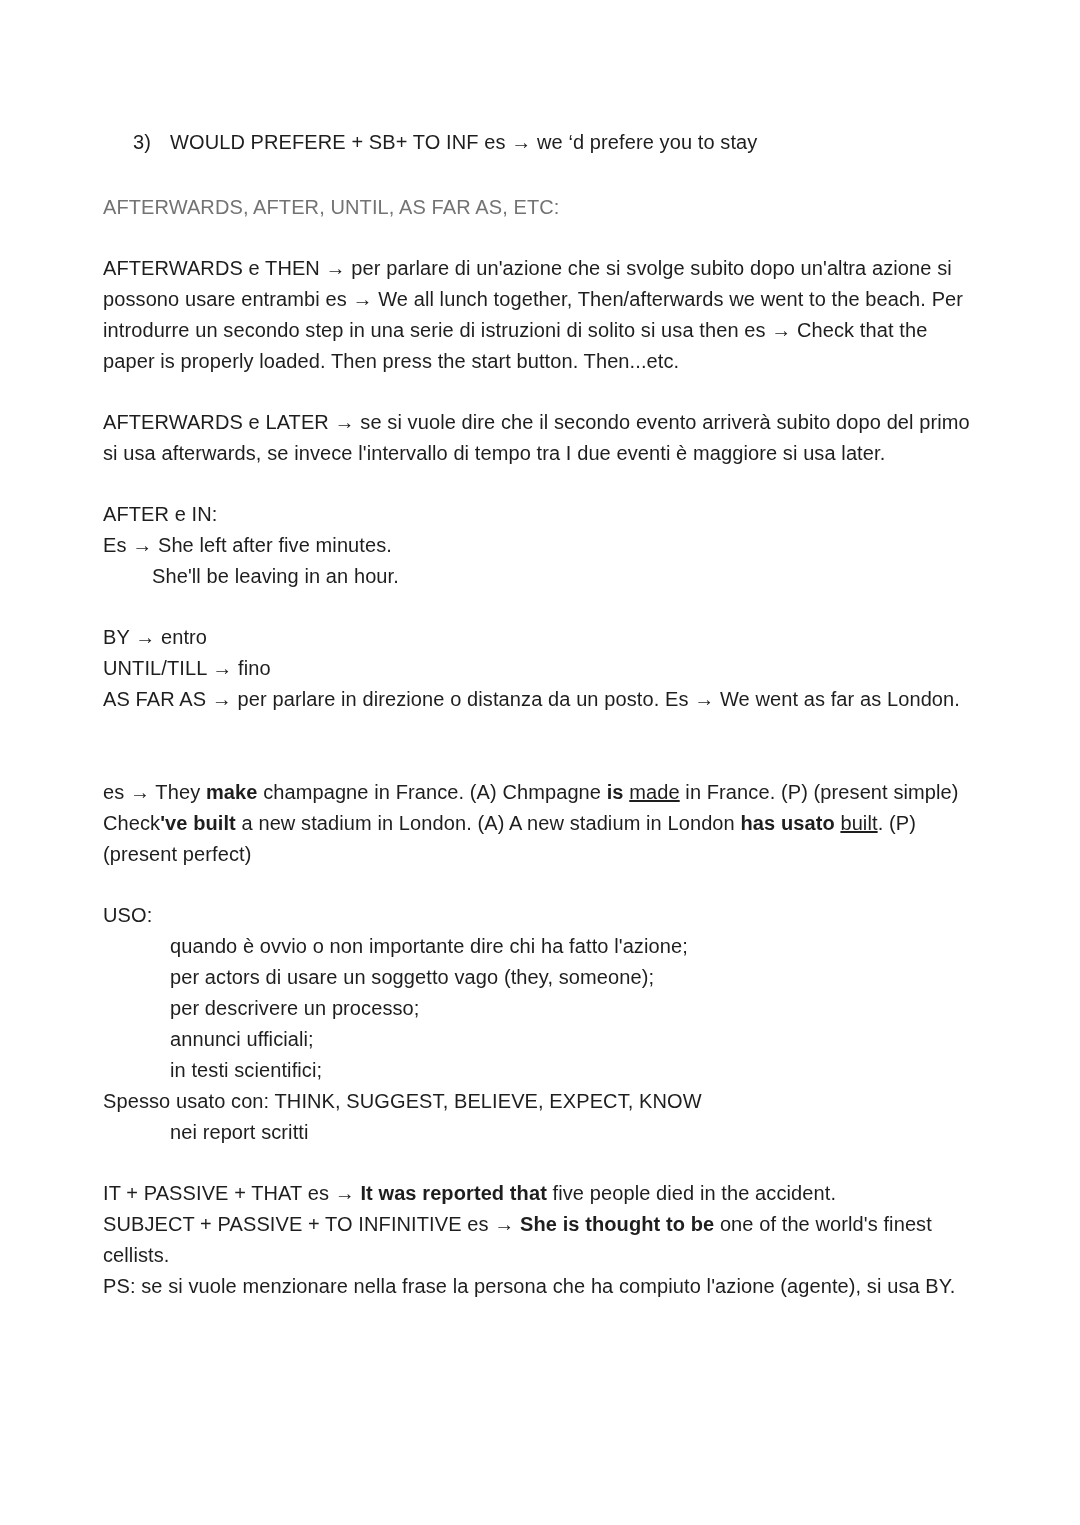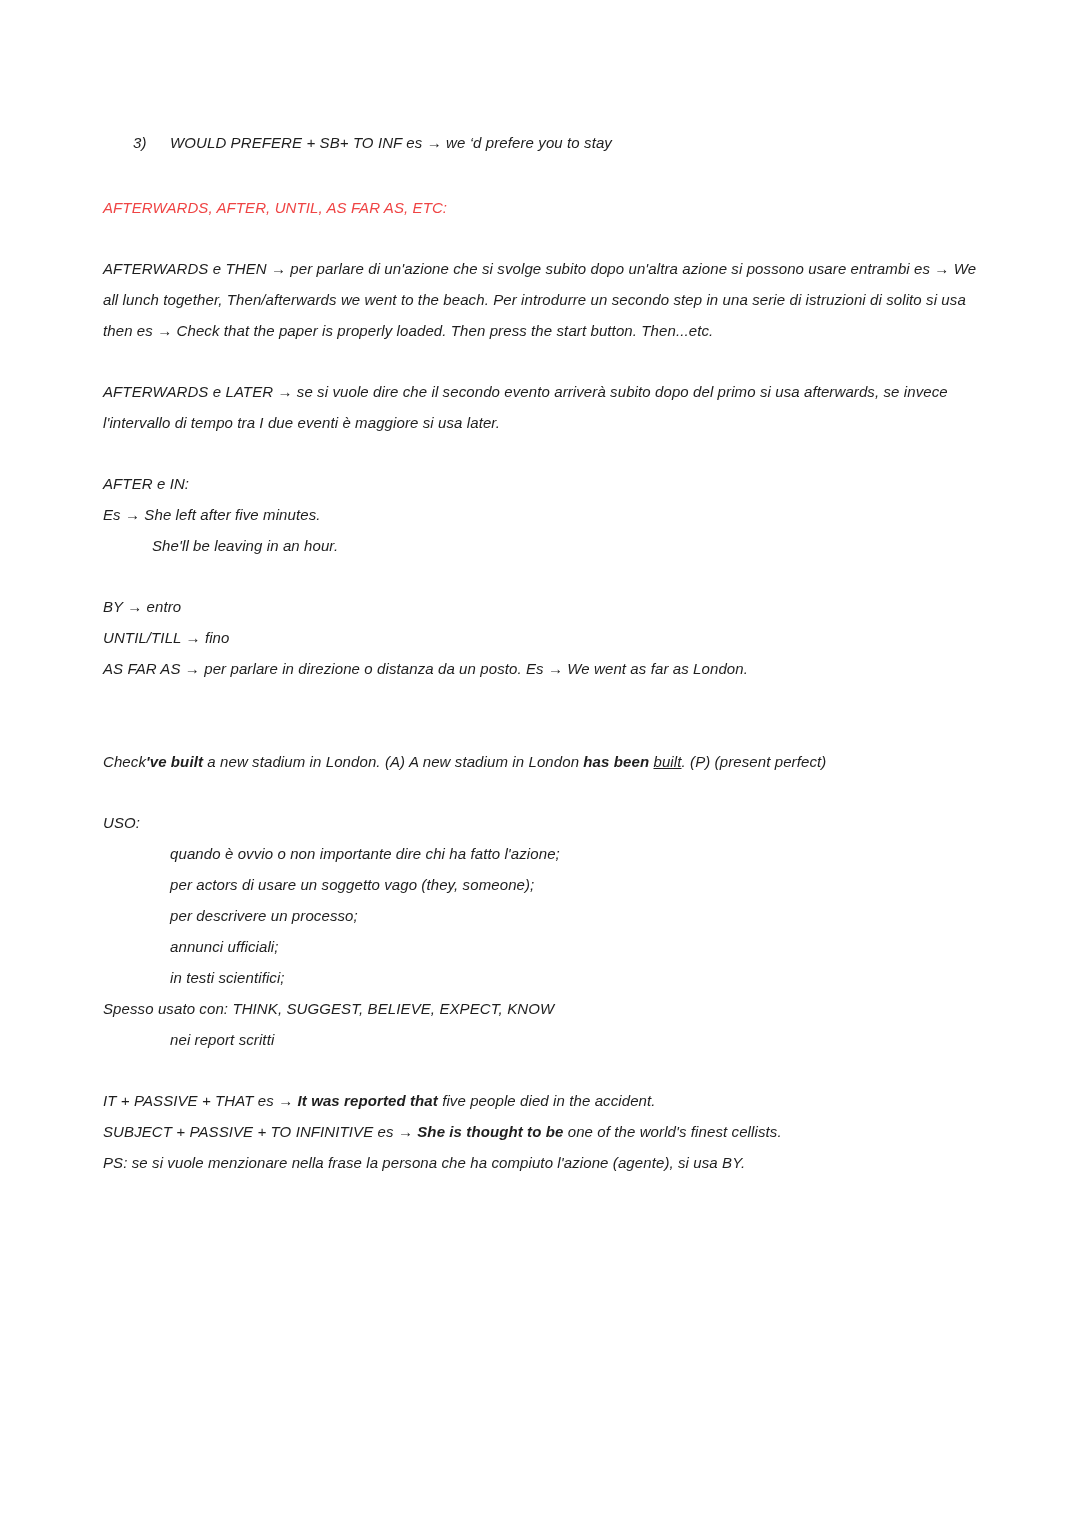--- a/index.html
+++ b/index.html
@@ -13,32 +13,31 @@
   body {
     font-family: "Liberation Sans", sans-serif;
     color: #1e1e1e;
   }
   .page {
     width: 1080px;
     height: 1525px;
     padding: 127px 98px 40px 103px;
   }
   .para {
-    font-size: 15px;
+    font-size: 20px;
     line-height: 31px;
     letter-spacing: 0.1px;
-    font-style: italic;
   }
   .para.numbered { padding-left: 30px; }
   .num { display: inline-block; width: 37px; }
   .indent1 { padding-left: 49px; }
   .indent2 { padding-left: 67px; }
   .bold { font-weight: bold; }
   .underline { text-decoration: underline; }
-  .red { color: #ef4444; }
+  .red { color: #737373; }
   .spacer.half  { height: 17px; }
   .spacer.line  { height: 30px; }
   .spacer.large { height: 47px; }
   .spacer.tiny  { height: 15px; }
 </style>
 </head>
 <body>
 
 <div class="page">
     <div class="para numbered"><span class="num">3)</span><span>WOULD PREFERE + SB+ TO INF es → we ‘d prefere you to stay</span></div>
@@ -52,21 +51,22 @@
     <div class="spacer line"></div>
     <div class="para"><span>AFTER e IN:</span></div>
     <div class="para"><span>Es → She left after five minutes.</span></div>
     <div class="para indent1"><span>She'll be leaving in an hour.</span></div>
     <div class="spacer line"></div>
     <div class="para"><span>BY → entro</span></div>
     <div class="para"><span>UNTIL/TILL → fino</span></div>
     <div class="para"><span>AS FAR AS → per parlare in direzione o distanza da un posto. Es → We went as far as London.</span></div>
     <div class="spacer large"></div>
     <div class="spacer tiny"></div>
-    <div class="para"><span>Check</span><span class="bold">'ve built</span><span> a new stadium in London. (A)   A new stadium in London </span><span class="bold">has been</span><span> </span><span class="underline">built</span><span>. (P) (present perfect)</span></div>
+    <div class="para"><span>es → They </span><span class="bold">make</span><span> champagne in France. (A)   Chmpagne </span><span class="bold">is</span><span> </span><span class="underline">made</span><span> in France. (P) (present simple)</span></div>
+    <div class="para"><span>Check</span><span class="bold">'ve built</span><span> a new stadium in London. (A)   A new stadium in London </span><span class="bold">has usato</span><span> </span><span class="underline">built</span><span>. (P) (present perfect)</span></div>
     <div class="spacer line"></div>
     <div class="para"><span>USO:</span></div>
     <div class="para indent2"><span>quando è ovvio o non importante dire chi ha fatto l'azione;</span></div>
     <div class="para indent2"><span>per actors di usare un soggetto vago (they, someone);</span></div>
     <div class="para indent2"><span> per descrivere un processo;</span></div>
     <div class="para indent2"><span>annunci ufficiali;</span></div>
     <div class="para indent2"><span>in testi scientifici;</span></div>
     <div class="para"><span>Spesso usato con: THINK, SUGGEST, BELIEVE, EXPECT, KNOW</span></div>
     <div class="para indent2"><span>nei report scritti</span></div>
     <div class="spacer line"></div>

